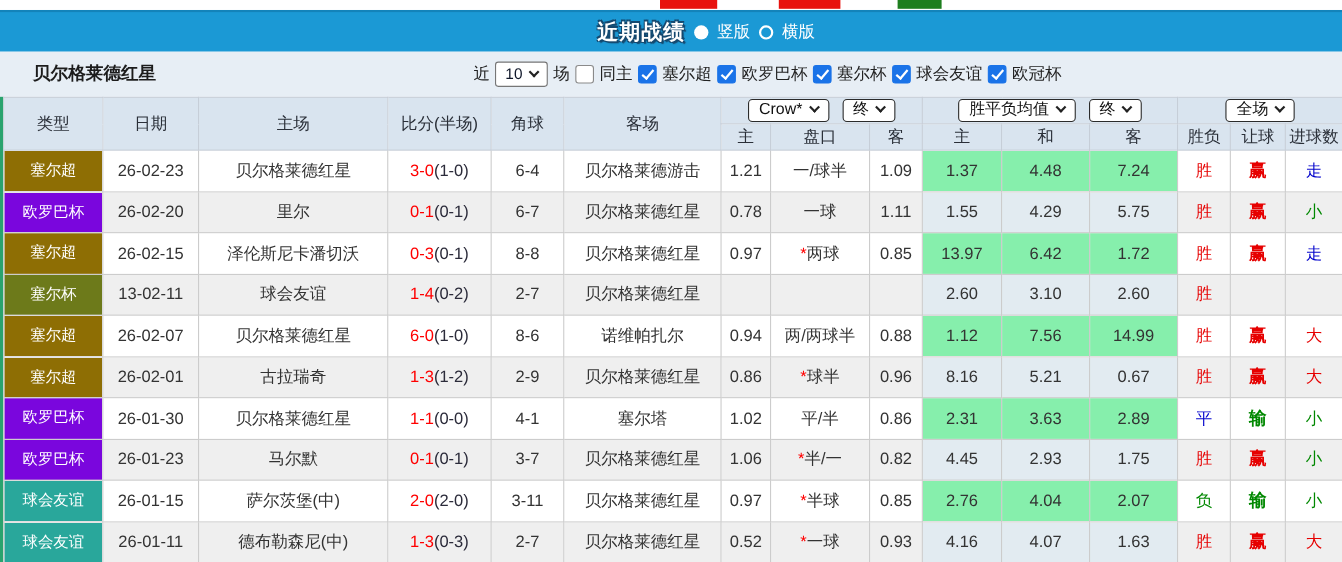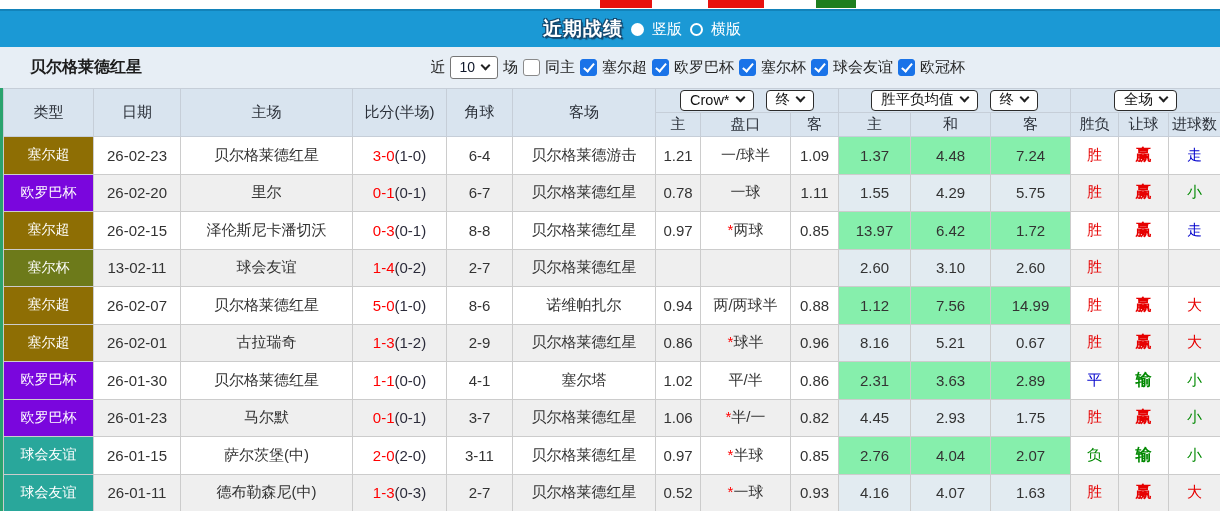--- a/index.html
+++ b/index.html
@@ -245,21 +245,21 @@
     <td class="euro">3.10</td>
     <td class="euro">2.60</td>
     <td class="c-red">胜</td>
     <td class="let"></td>
     <td></td>
   </tr>
         <tr>
     <td class="league" style="background: rgb(142, 110, 4);">塞尔超</td>
     <td>26-02-07</td>
     <td class="team focus-team">贝尔格莱德红星</td>
-    <td><span class="sc">5-0</span><span class="half">(1-0)</span></td>
+    <td><span class="sc">6-0</span><span class="half">(1-0)</span></td>
     <td>8-6</td>
     <td class="team">诺维帕扎尔</td>
     <td>0.94</td>
     <td><span class="star"></span><span>两/两球半</span></td>
     <td>0.88</td>
     <td class="euro">1.12</td>
     <td class="euro">7.56</td>
     <td class="euro">14.99</td>
     <td class="c-red">胜</td>
     <td class="let c-red">赢</td>

